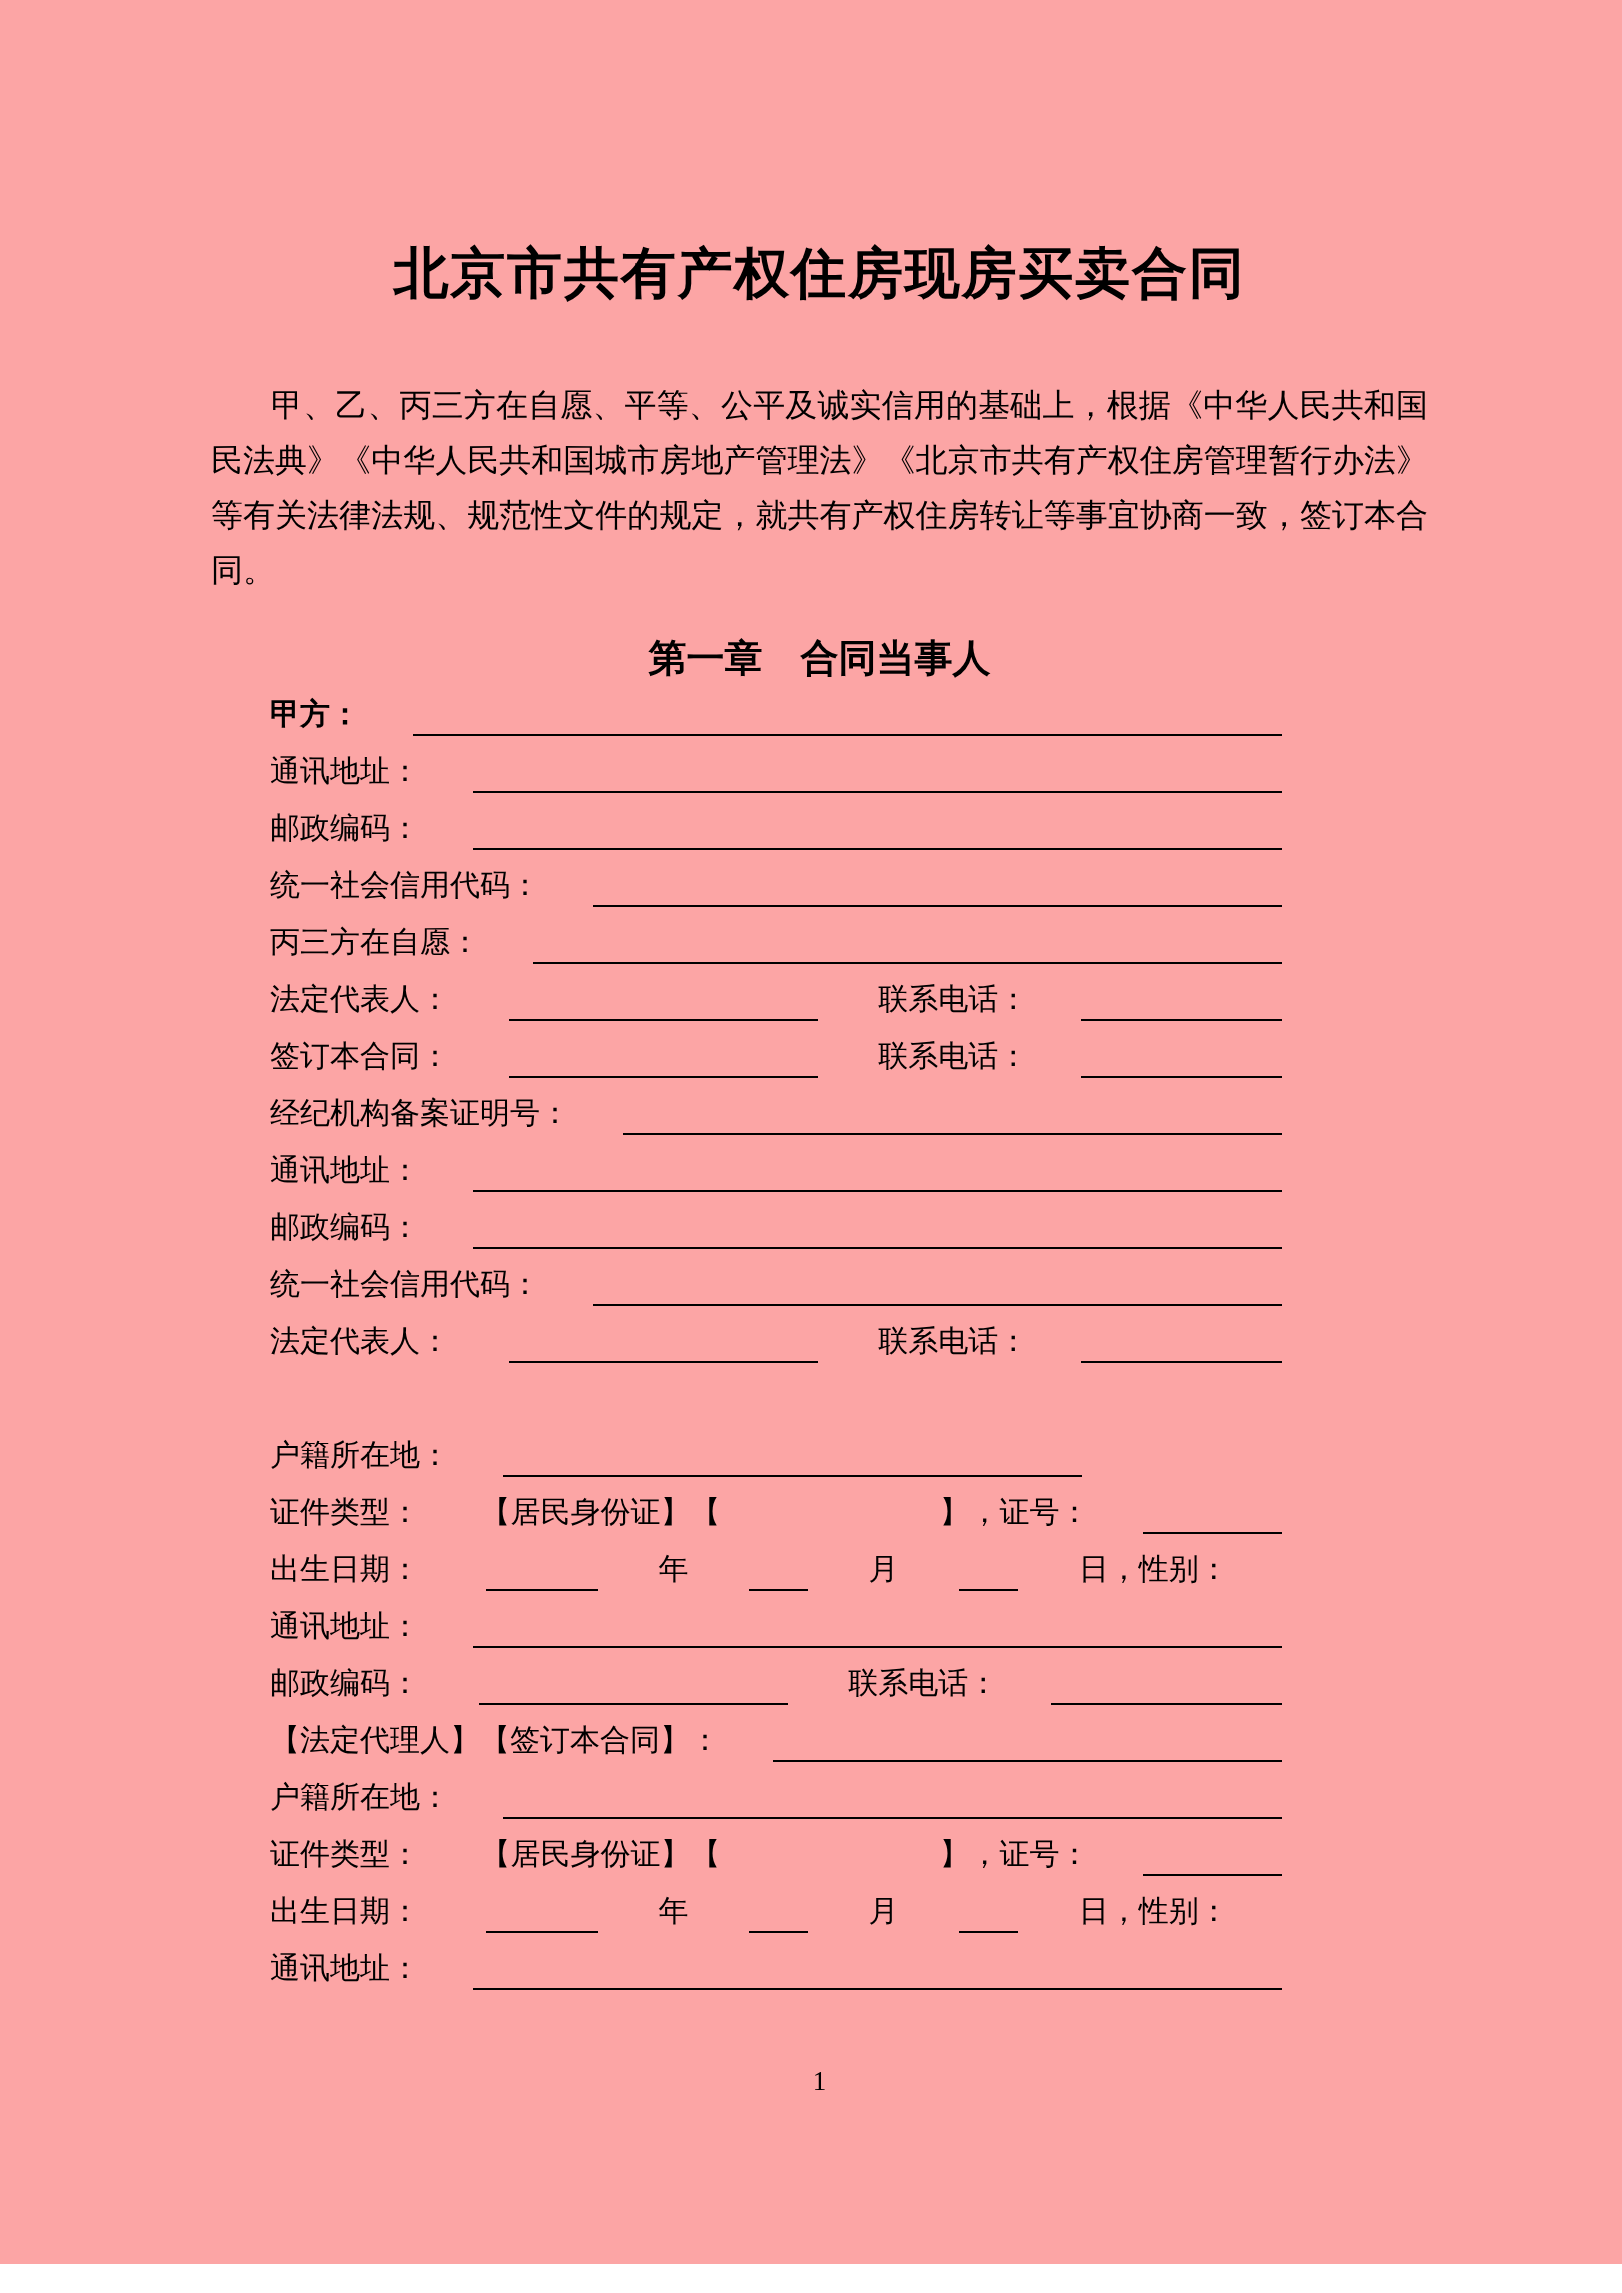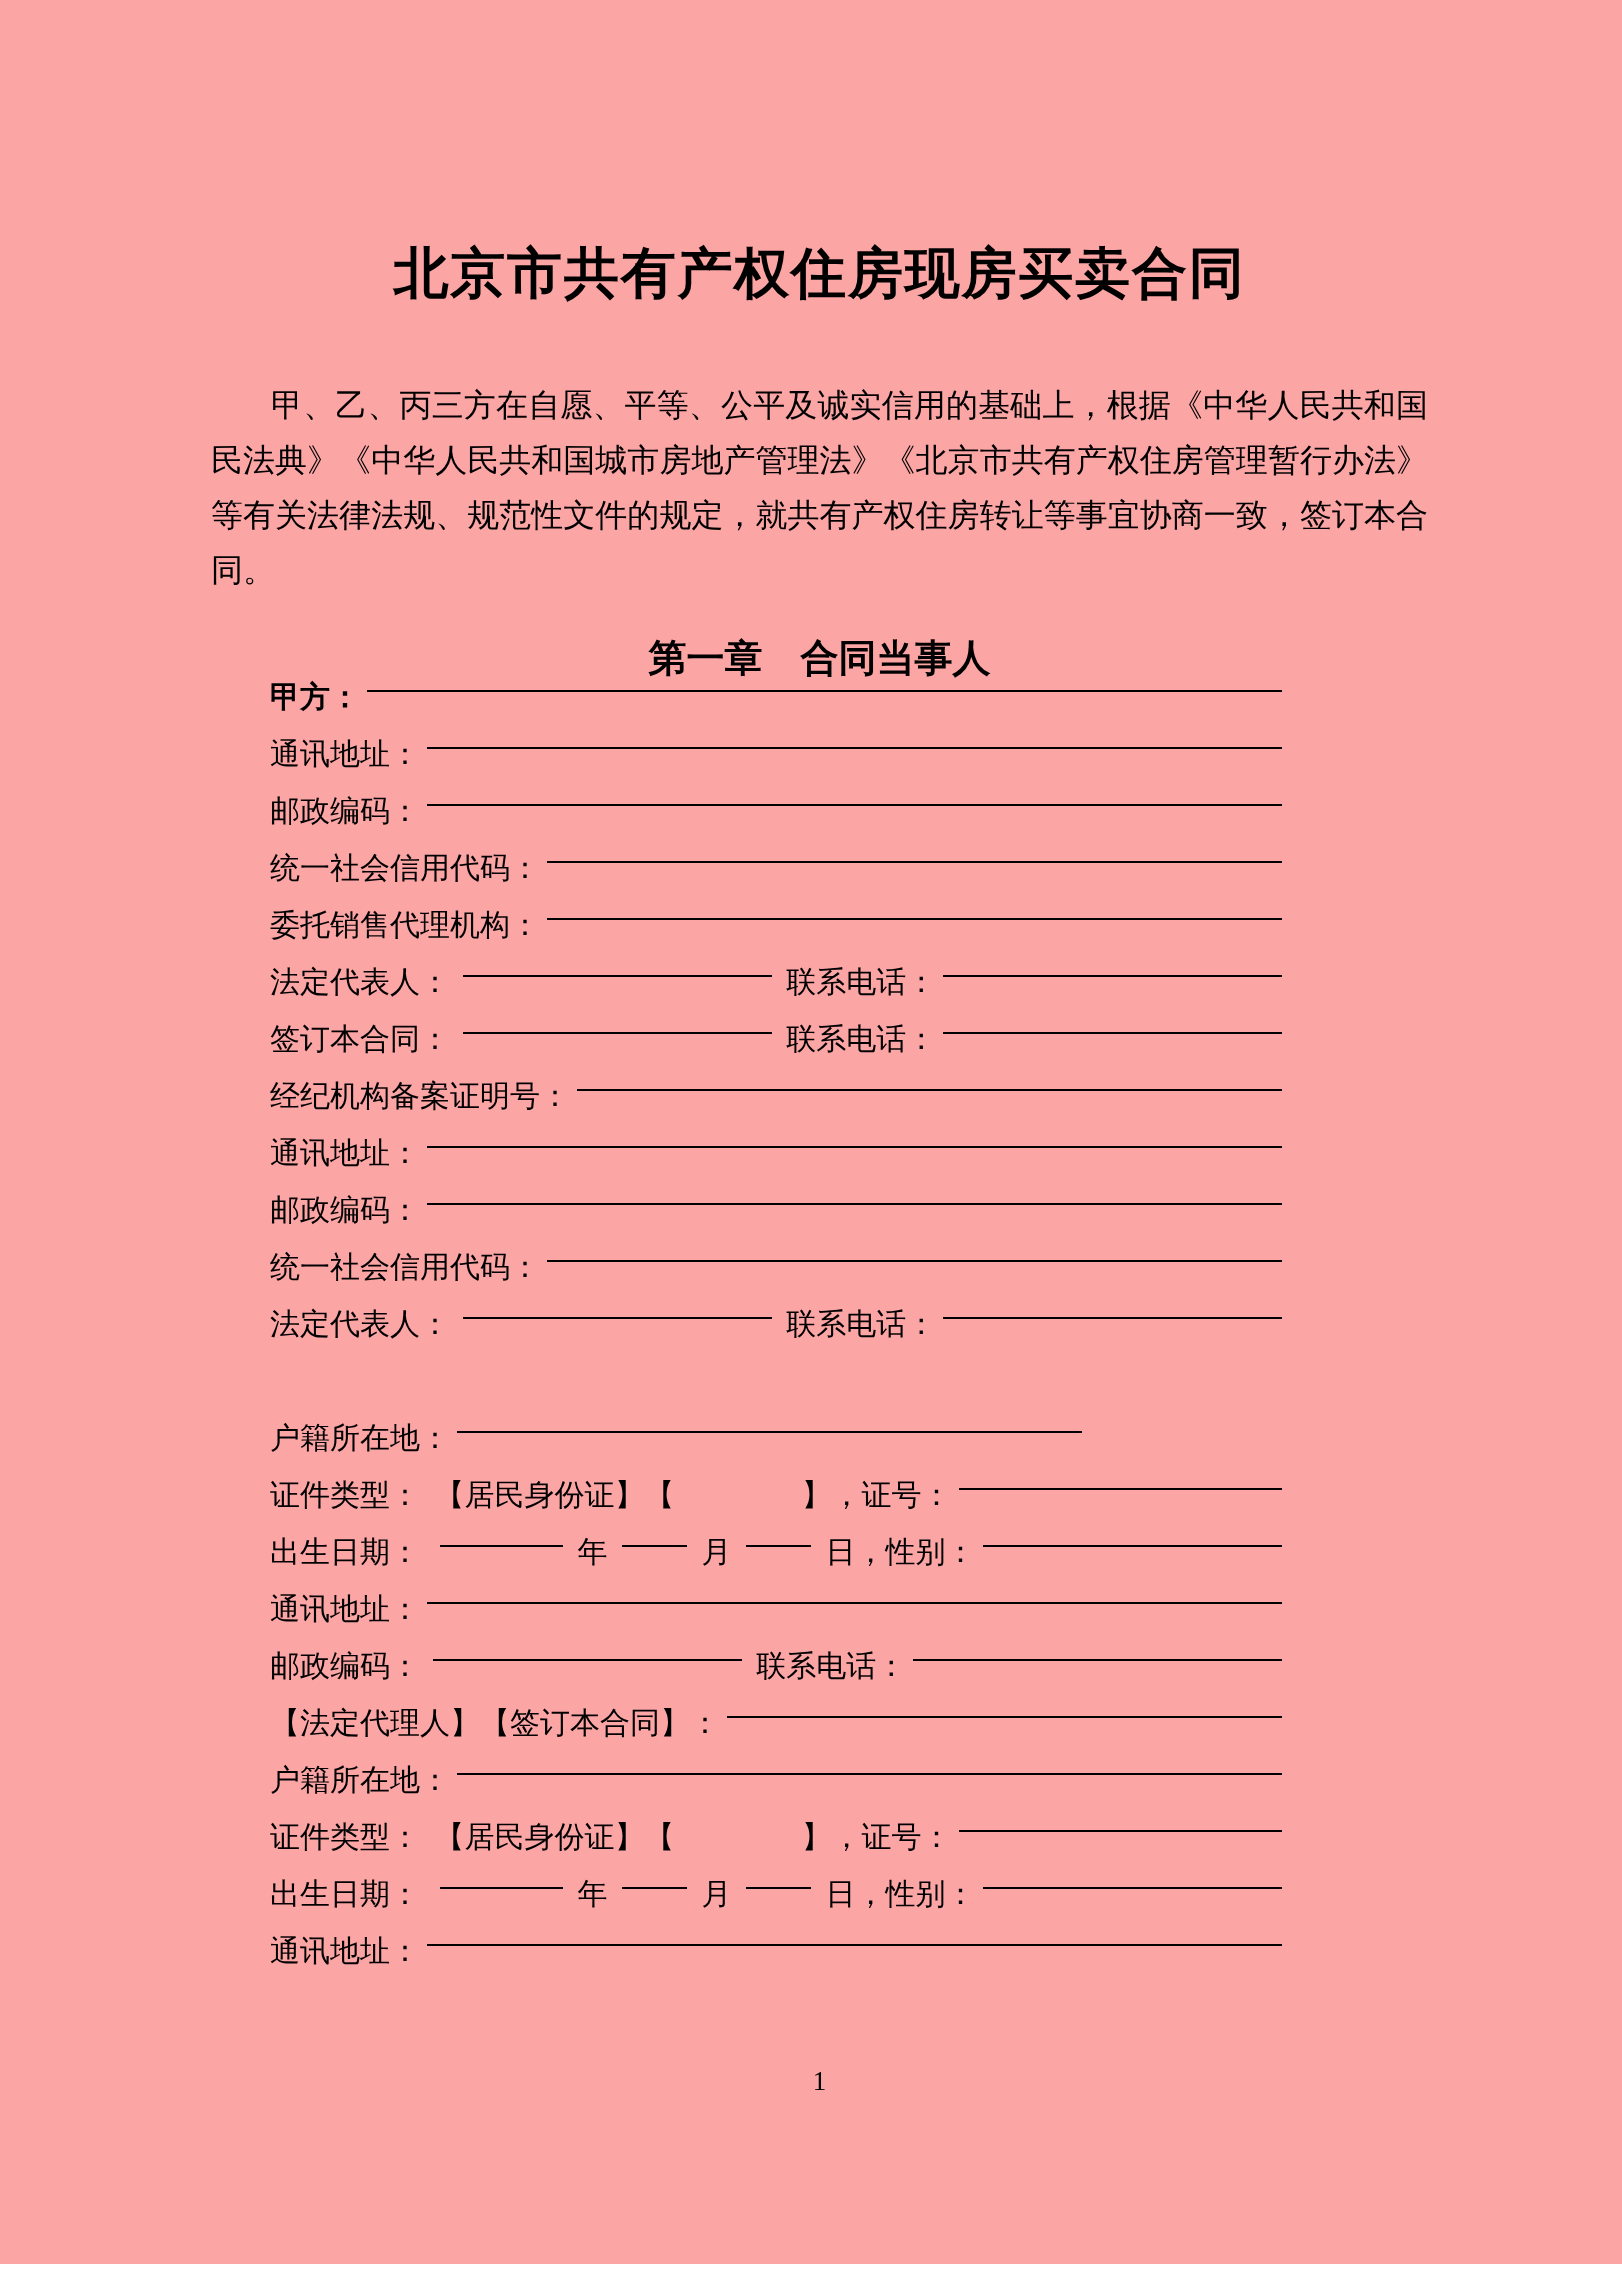--- a/index.html
+++ b/index.html
@@ -39,23 +39,24 @@
     font-weight: bold;
     line-height: 42px;
     text-align: center;
   }
   .contract-form {
     margin-left: 59px;
     width: 1012px;
   }
   .row {
     display: flex;
-    align-items: flex-start;
+    align-items: flex-end;
     height: 57px;
     box-sizing: border-box;
+    gap: 46px;
   }
   .row.spacer { height: 57px; }
   .row.short { padding-right: 200px; }
   .lbl {
     font-size: 30px;
     line-height: 36px;
     white-space: pre;
     padding-bottom: 4.5px;
   }
   .lbl.bold { font-weight: bold; }
@@ -100,21 +101,21 @@
       </div>
       <div class="row single">
         <span class="lbl">邮政编码：</span>
         <span class="line grow"></span>
       </div>
       <div class="row single">
         <span class="lbl">统一社会信用代码：</span>
         <span class="line grow"></span>
       </div>
       <div class="row single">
-        <span class="lbl">委托销售代理机构：</span>
+        <span class="lbl">丙三方在自愿：</span>
         <span class="line grow"></span>
       </div>
       <div class="row double">
         <span class="lbl">法定代表人：</span>
         <span class="line w340"></span>
         <span class="lbl gap">联系电话：</span>
         <span class="line grow"></span>
       </div>
       <div class="row double">
         <span class="lbl">签订本合同：</span>

